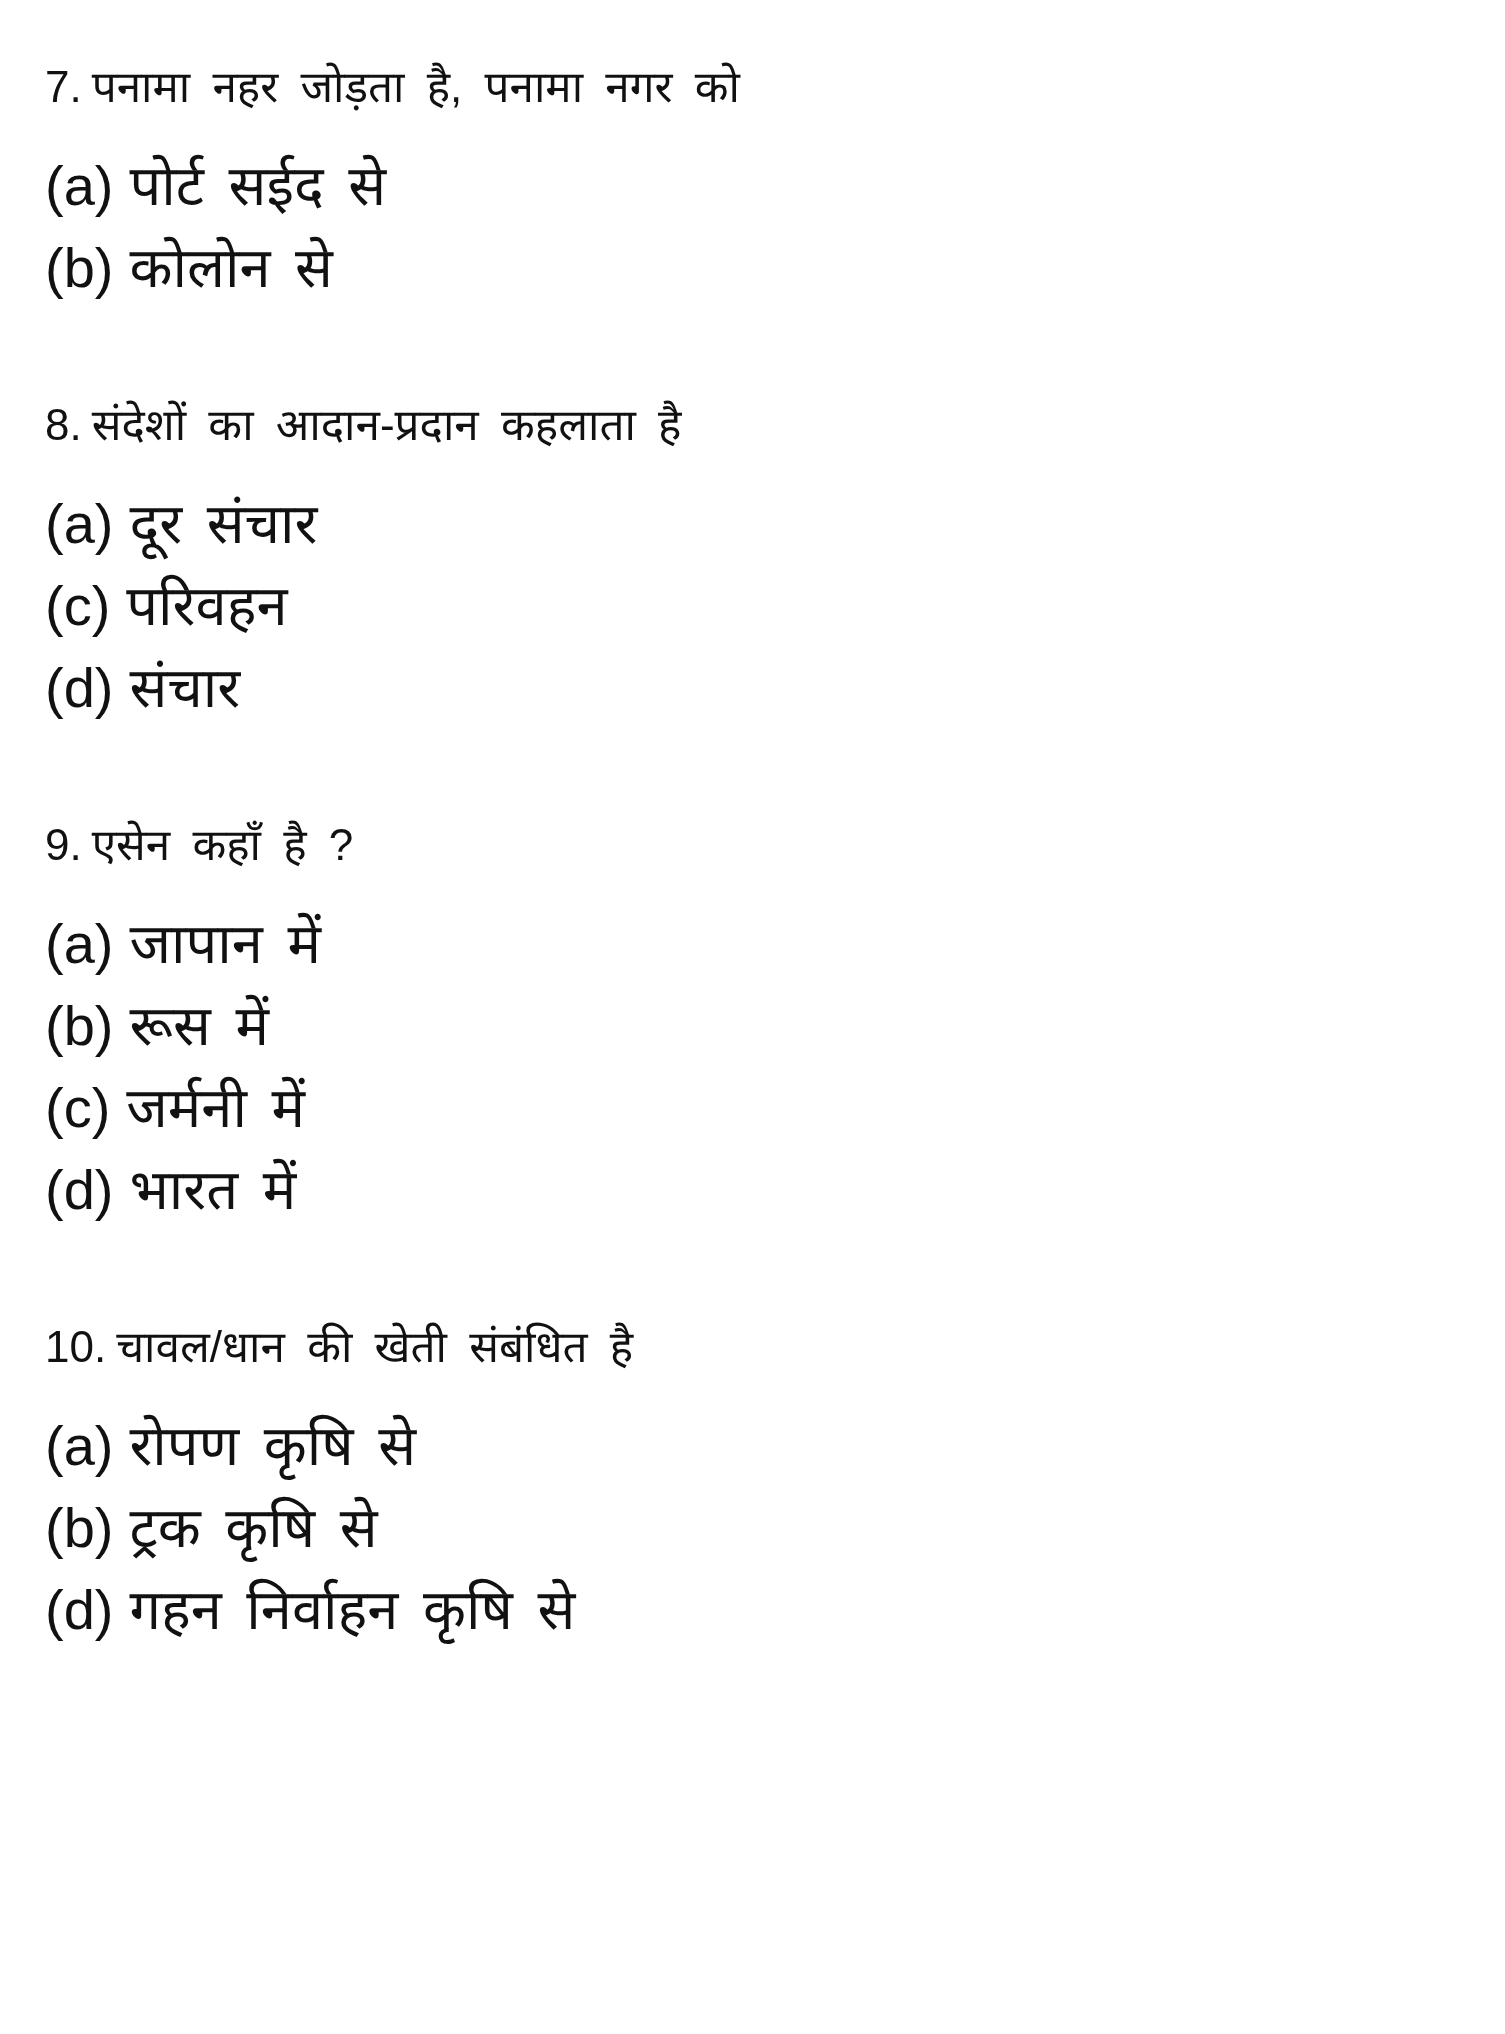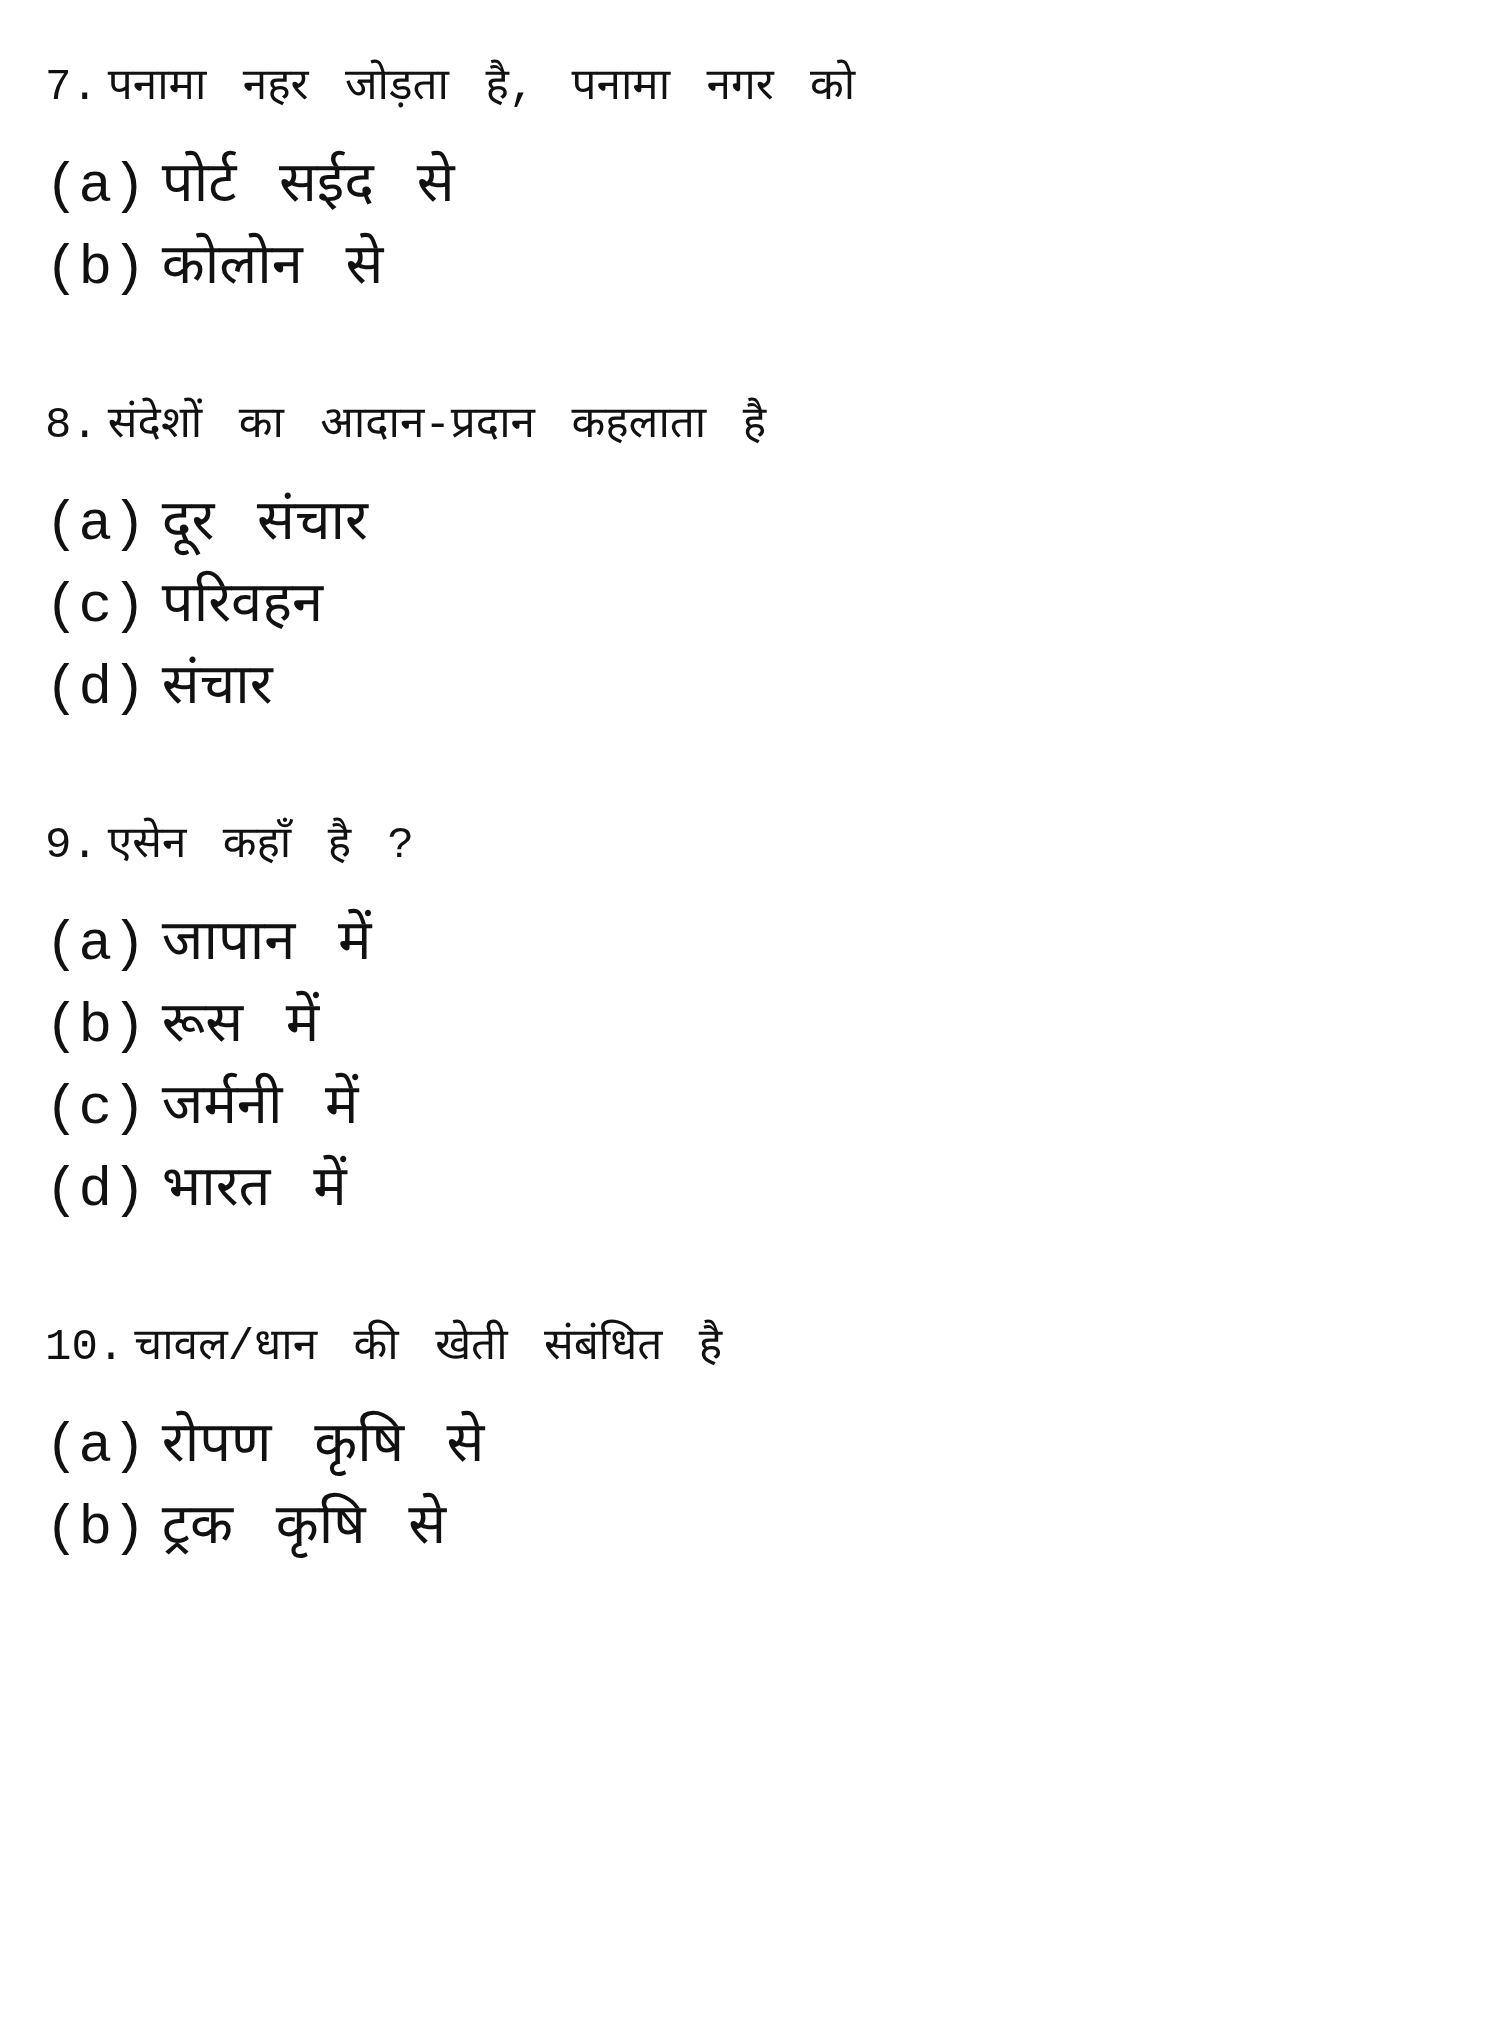--- a/index.html
+++ b/index.html
@@ -13,21 +13,20 @@
     font-family: "Liberation Sans", "DejaVu Sans", sans-serif;
     color: #111111;
     overflow: hidden;
   }
   .page {
     box-sizing: border-box;
     width: 1505px;
     height: 1756px;
     padding: 62px 40px 0 45px;
     background: #ffffff;
-    font-family: Liberation Mono, monospace;
   }
   .question-block {
     margin-bottom: 108px;
   }
   .q-line {
     font-size: 44px;
     line-height: 50px;
     margin-bottom: 50px;
     word-spacing: 10px;
     white-space: nowrap;
@@ -102,15 +101,18 @@
   <div class="question-block">
     <div class="q-line">
       <span class="q-num">10.</span><span class="q-text">चावल/धान की खेती संबंधित है</span>
     </div>
     <div class="opt-line">
       <span class="opt-label">(a)</span><span class="opt-text">रोपण कृषि से</span>
     </div>
     <div class="opt-line">
       <span class="opt-label">(b)</span><span class="opt-text">ट्रक कृषि से</span>
     </div>
+    <div class="opt-line">
+      <span class="opt-label">(d)</span><span class="opt-text">गहन निर्वाहन कृषि से</span>
+    </div>
   </div>
 
 </div>
 
 </body></html>

